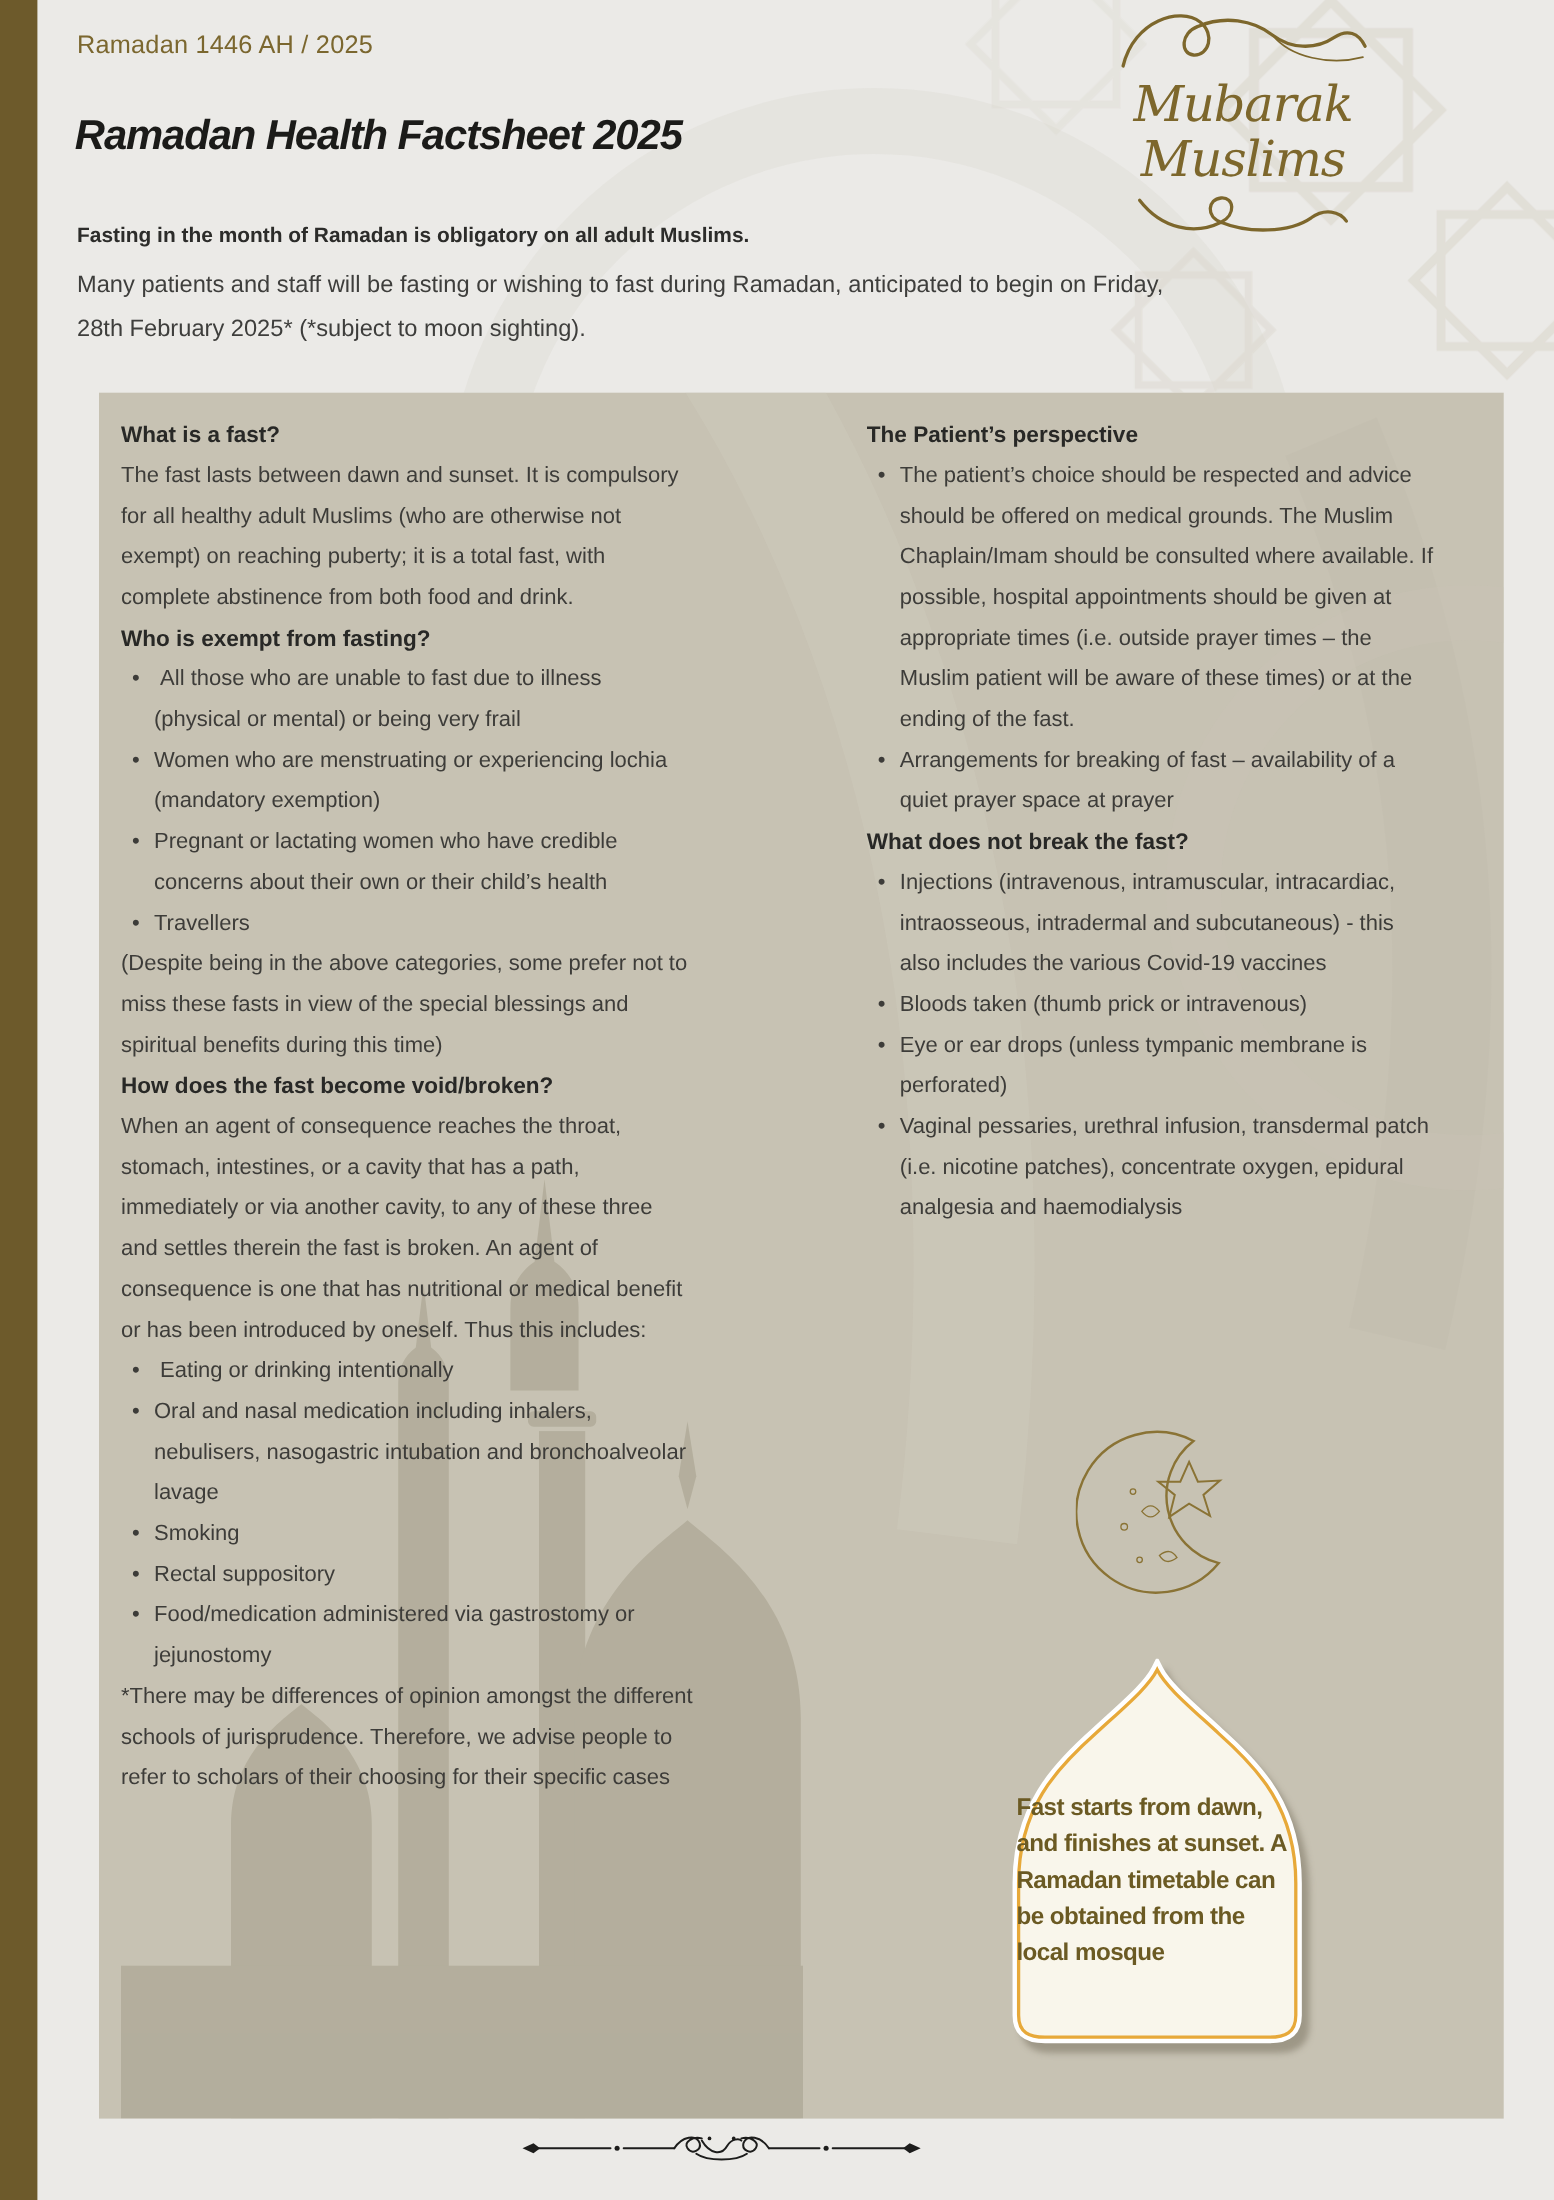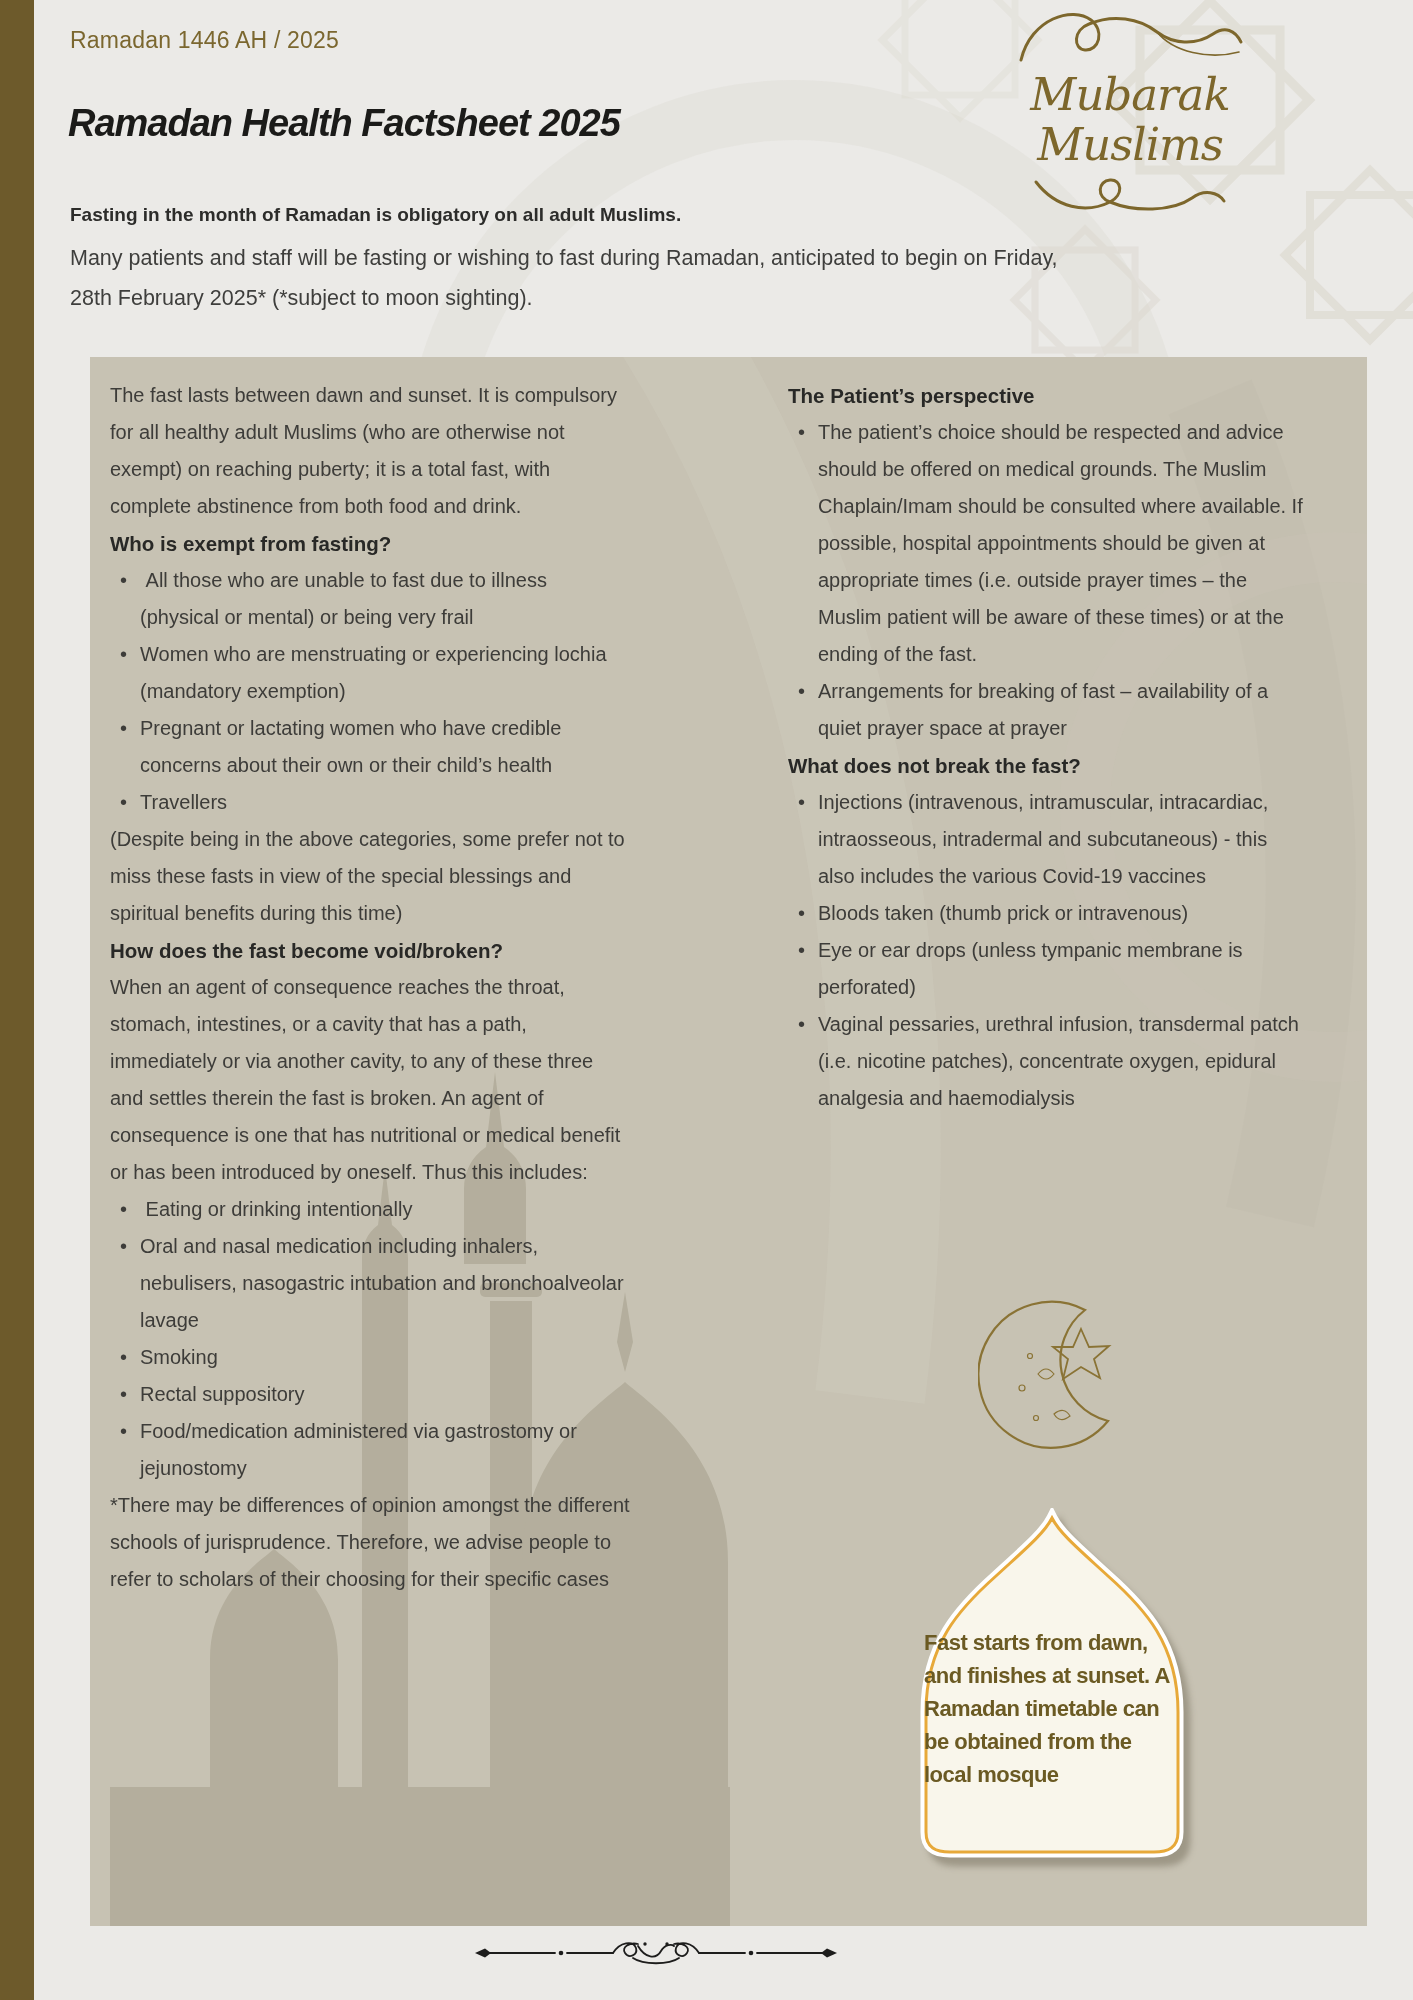--- a/index.html
+++ b/index.html
@@ -127,20 +127,21 @@
         <path d="M288,868 l7,-58 l7,58 c11,8 16,20 16,33 v668 h-46 v-668 c0,-13 5,-25 16,-33 z"></path>
         <path d="M432,1205 c0,-108 78,-158 103,-180 c25,22 103,72 103,180 v364 h-206 z"></path>
         <path d="M527,985 l8,-50 l8,50 l-8,30 z"></path>
         <path d="M120,1302 c0,-66 48,-96 64,-110 c16,14 64,44 64,110 v267 h-128 z"></path>
         <rect x="20" y="1430" width="620" height="139"></rect>
       </g>
     </svg>
   </div>
 
   <div class="col col-left">
+    <h3>What is a fast?</h3>
     <p>The fast lasts between dawn and sunset. It is compulsory for all healthy adult Muslims (who are otherwise not exempt) on reaching puberty; it is a total fast, with complete abstinence from both food and drink.</p>
 
     <h3 class="mt">Who is exempt from fasting?</h3>
     <ul>
       <li>&nbsp;All those who are unable to fast due to illness (physical or mental) or being very frail</li>
       <li>Women who are menstruating or experiencing lochia (mandatory exemption)</li>
       <li>Pregnant or lactating women who have credible concerns about their own or their child’s health</li>
       <li>Travellers</li>
     </ul>
     <p>(Despite being in the above categories, some prefer not to miss these fasts in view of the special blessings and spiritual benefits during this time)</p>

